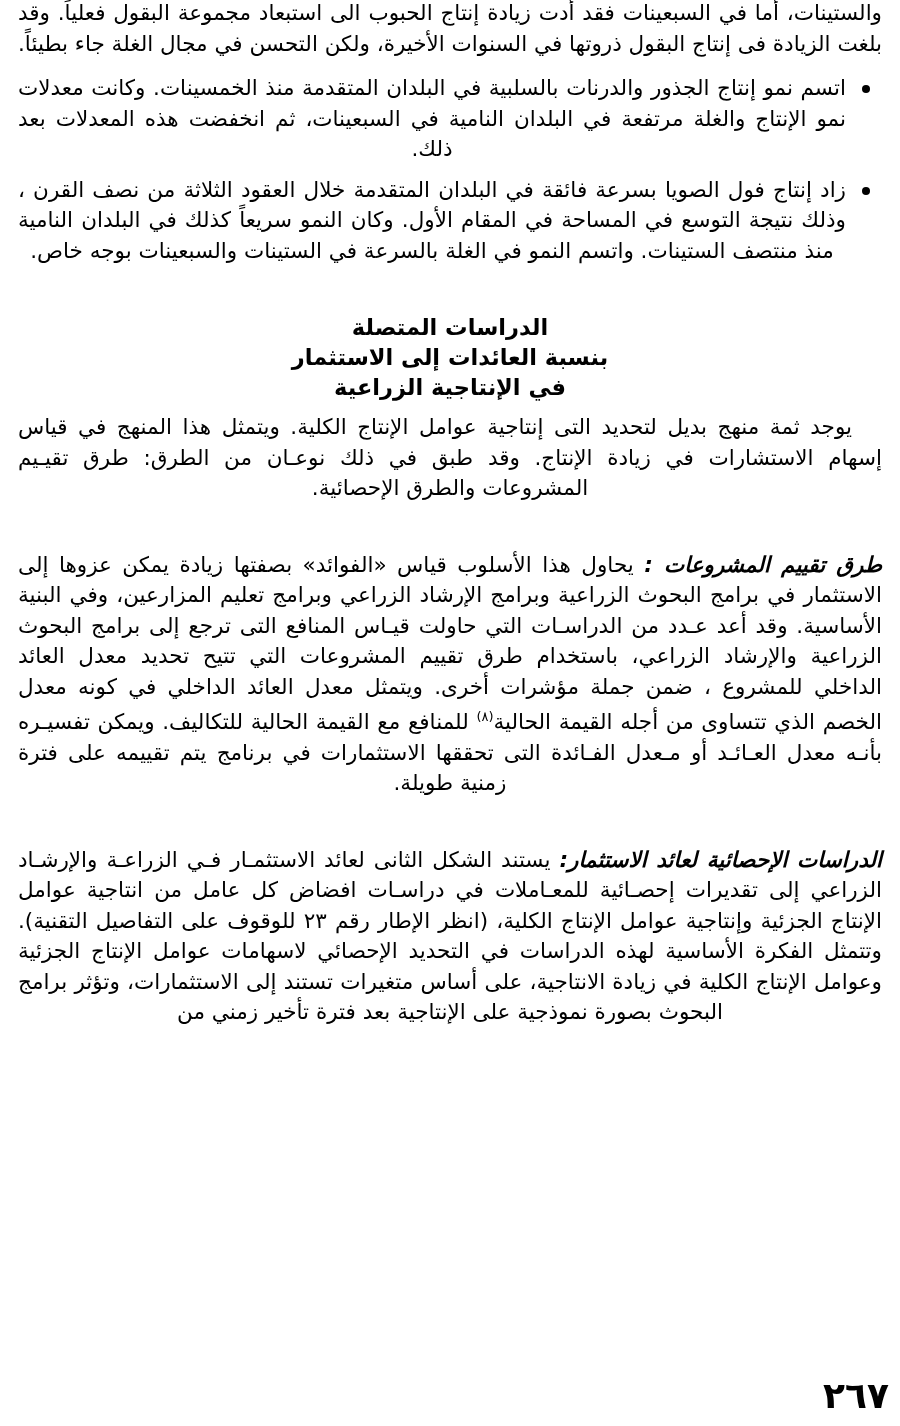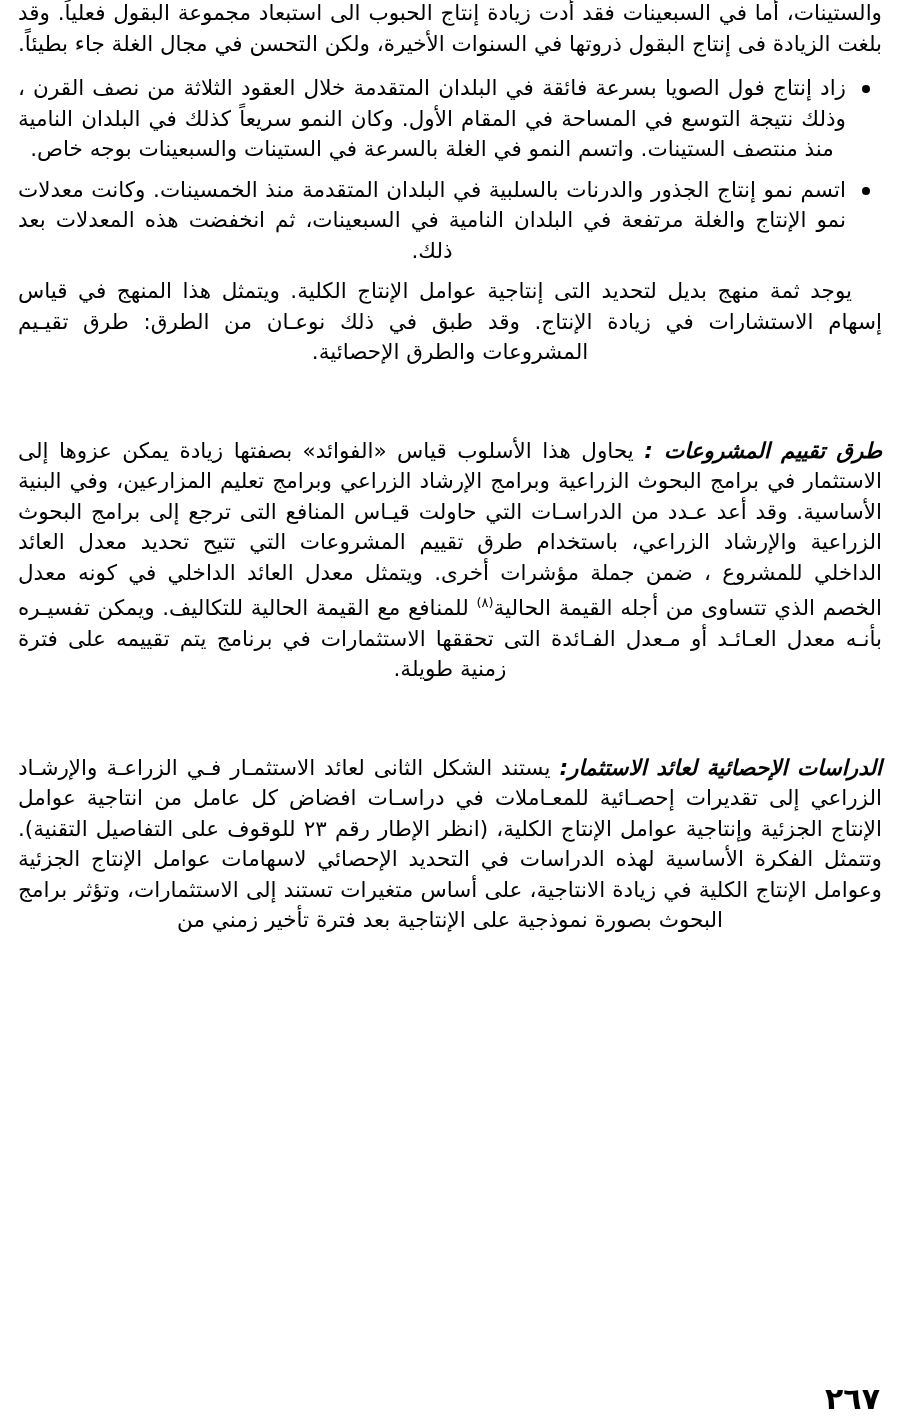--- a/index.html
+++ b/index.html
@@ -84,65 +84,70 @@
   }
   .heading-block {
     margin-top: 46px;
     margin-bottom: 6px;
   }
 
   
   .section {
     margin-top: 10px;
   }
-  .section.gap-xl { margin-top: 68px; }
+  .section.gap-xl { margin-top: 46px; }
 
   .lead-bold-italic {
     font-weight: bold;
     font-style: italic;
   }
   .sup {
     font-size: 13px;
     vertical-align: super;
   }
 
   
   .page-number {
     position: absolute;
     bottom: 8px;
-    right: 20px;
-    font-size: 30px;
+    right: 11px;
+    font-size: 36px;
     font-weight: bold;
     letter-spacing: 0px;
     font-family: "DejaVu Sans", "Liberation Sans", sans-serif;
   }
 
   
   .indent { text-indent: 30px; }
 </style>
 </head>
 <body>
 
 <div class="page">
 
   <div class="top-block">
     <p class="para first">والستينات، أما في السبعينات فقد أدت زيادة إنتاج الحبوب الى استبعاد مجموعة البقول فعلياً. وقد بلغت الزيادة فى إنتاج البقول ذروتها في السنوات الأخيرة، ولكن التحسن في مجال الغلة جاء بطيئاً.</p>
   </div>
 
   <ul class="bullet-list">
     <li class="bullet-item">
       <span class="bullet-dot"></span>
-      <p class="para">زاد إنتاج فول الصويا بسرعة فائقة في البلدان المتقدمة خلال العقود الثلاثة من نصف القرن ، وذلك نتيجة التوسع في المساحة في المقام الأول. وكان النمو سريعاً كذلك في البلدان النامية منذ منتصف الستينات. واتسم النمو في الغلة بالسرعة في الستينات والسبعينات بوجه خاص.</p>
+      <p class="para">اتسم نمو إنتاج الجذور والدرنات بالسلبية في البلدان المتقدمة منذ الخمسينات. وكانت معدلات نمو الإنتاج والغلة مرتفعة في البلدان النامية في السبعينات، ثم انخفضت هذه المعدلات بعد ذلك.</p>
     </li>
     <li class="bullet-item">
       <span class="bullet-dot"></span>
-      <p class="para">اتسم نمو إنتاج الجذور والدرنات بالسلبية في البلدان المتقدمة منذ الخمسينات. وكانت معدلات نمو الإنتاج والغلة مرتفعة في البلدان النامية في السبعينات، ثم انخفضت هذه المعدلات بعد ذلك.</p>
+      <p class="para">زاد إنتاج فول الصويا بسرعة فائقة في البلدان المتقدمة خلال العقود الثلاثة من نصف القرن ، وذلك نتيجة التوسع في المساحة في المقام الأول. وكان النمو سريعاً كذلك في البلدان النامية منذ منتصف الستينات. واتسم النمو في الغلة بالسرعة في الستينات والسبعينات بوجه خاص.</p>
     </li>
   </ul>
 
+  <div class="heading-block">
+    <div class="heading">الدراسات المتصلة</div>
+    <div class="heading">بنسبة العائدات إلى الاستثمار</div>
+    <div class="heading">في الإنتاجية الزراعية</div>
+  </div>
 
   <div class="section">
     <p class="para indent">يوجد ثمة منهج بديل لتحديد التى إنتاجية عوامل الإنتاج الكلية. ويتمثل هذا المنهج في قياس إسهام الاستشارات في زيادة الإنتاج. وقد طبق في ذلك نوعـان من الطرق: طرق تقيـيم المشروعات والطرق الإحصائية.</p>
   </div>
 
   <div class="section gap-xl">
     <p class="para"><span class="lead-bold-italic">طرق تقييم المشروعات :</span><span> يحاول هذا الأسلوب قياس «الفوائد» بصفتها زيادة يمكن عزوها إلى الاستثمار في برامج البحوث الزراعية وبرامج الإرشاد الزراعي وبرامج تعليم المزارعين، وفي البنية الأساسية. وقد أعد عـدد من الدراسـات التي حاولت قيـاس المنافع التى ترجع إلى برامج البحوث الزراعية والإرشاد الزراعي، باستخدام طرق تقييم المشروعات التي تتيح تحديد معدل العائد الداخلي للمشروع ، ضمن جملة مؤشرات أخرى.  ويتمثل معدل العائد الداخلي في كونه معدل الخصم الذي تتساوى من أجله القيمة الحالية</span><span class="sup">(٨)</span><span> للمنافع مع القيمة الحالية للتكاليف. ويمكن تفسيـره بأنـه معدل العـائـد أو مـعدل الفـائدة التى تحققها الاستثمارات في برنامج يتم تقييمه على فترة زمنية طويلة.</span></p>
   </div>
 
   <div class="section gap-xl">

